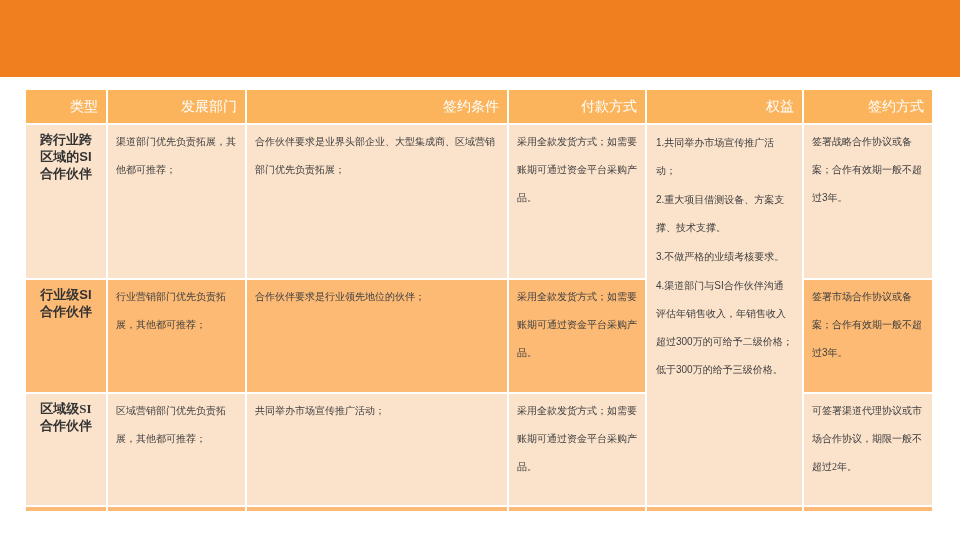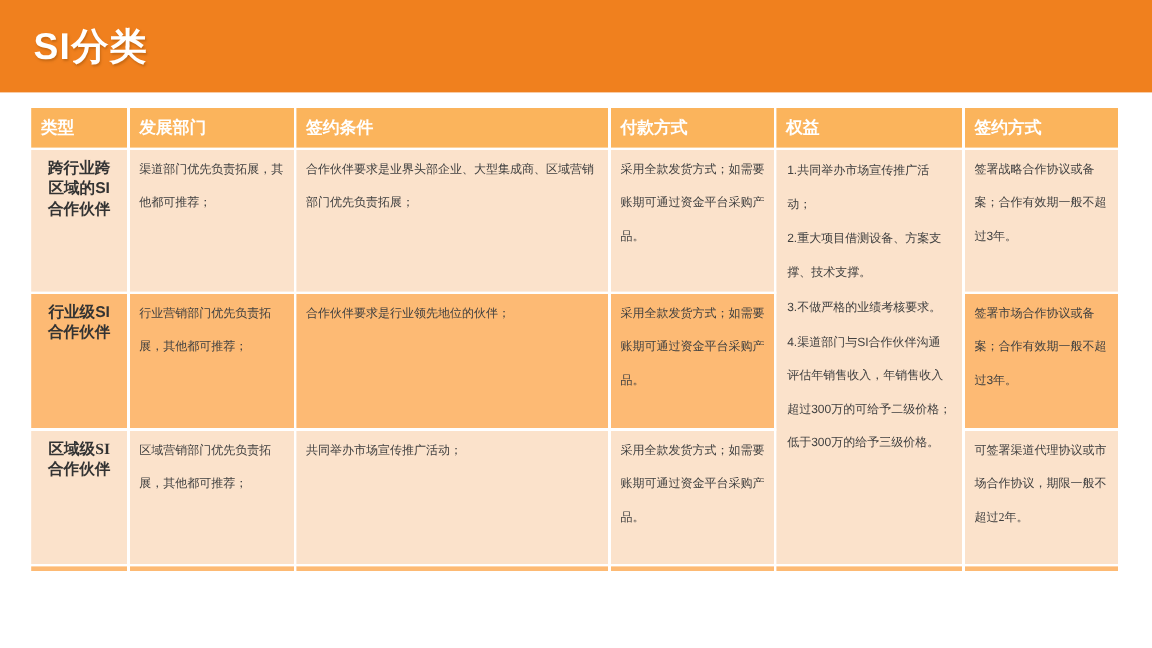--- a/index.html
+++ b/index.html
@@ -29,22 +29,22 @@
   }
   .tbl th,.tbl td{
     border:2px solid #ffffff;
     vertical-align:top;
     box-sizing:border-box;
     overflow:hidden;
   }
   .tbl th{
     background:#FBB45C;
     color:#ffffff;
-    font-size:14px;font-weight:bold;
-    text-align:left;
+    font-size:14px;font-weight:normal;
+    text-align:right;
     height:35px;
     vertical-align:middle;
     padding:0 8px;
   }
   .tbl td{
     font-size:10px;
     color:#404040;
     line-height:28px;
     padding:3px 8px;
   }
@@ -52,32 +52,31 @@
   tr.row-b td{background:#fdba74;}
   td.cell-type{
     font-weight:bold;
     color:#333333;
     text-align:center;
     line-height:17px;
     padding-top:6px;
     font-size:13px;
   }
   td.cell-benefits div{margin:1px;}
-  tr.row-1{height:120px;}
+  tr.row-1{height:155px;}
   tr.row-2{height:114px;}
   tr.row-3{height:113px;font-family:Liberation Serif, serif;}
   tr.row-tail{height:6px;}
   tr.row-tail td{padding:0;line-height:0;}
 </style>
 </head>
 <body>
 
 <div class="slide">
   <div class="top-band"></div>
-  <div class="slide-title">SI分类</div>
 
   <table class="tbl">
     <colgroup>
       <col style="width:82px">
       <col style="width:139px">
       <col style="width:262px">
       <col style="width:138px">
       <col style="width:157px">
       <col style="width:130px">
     </colgroup>

